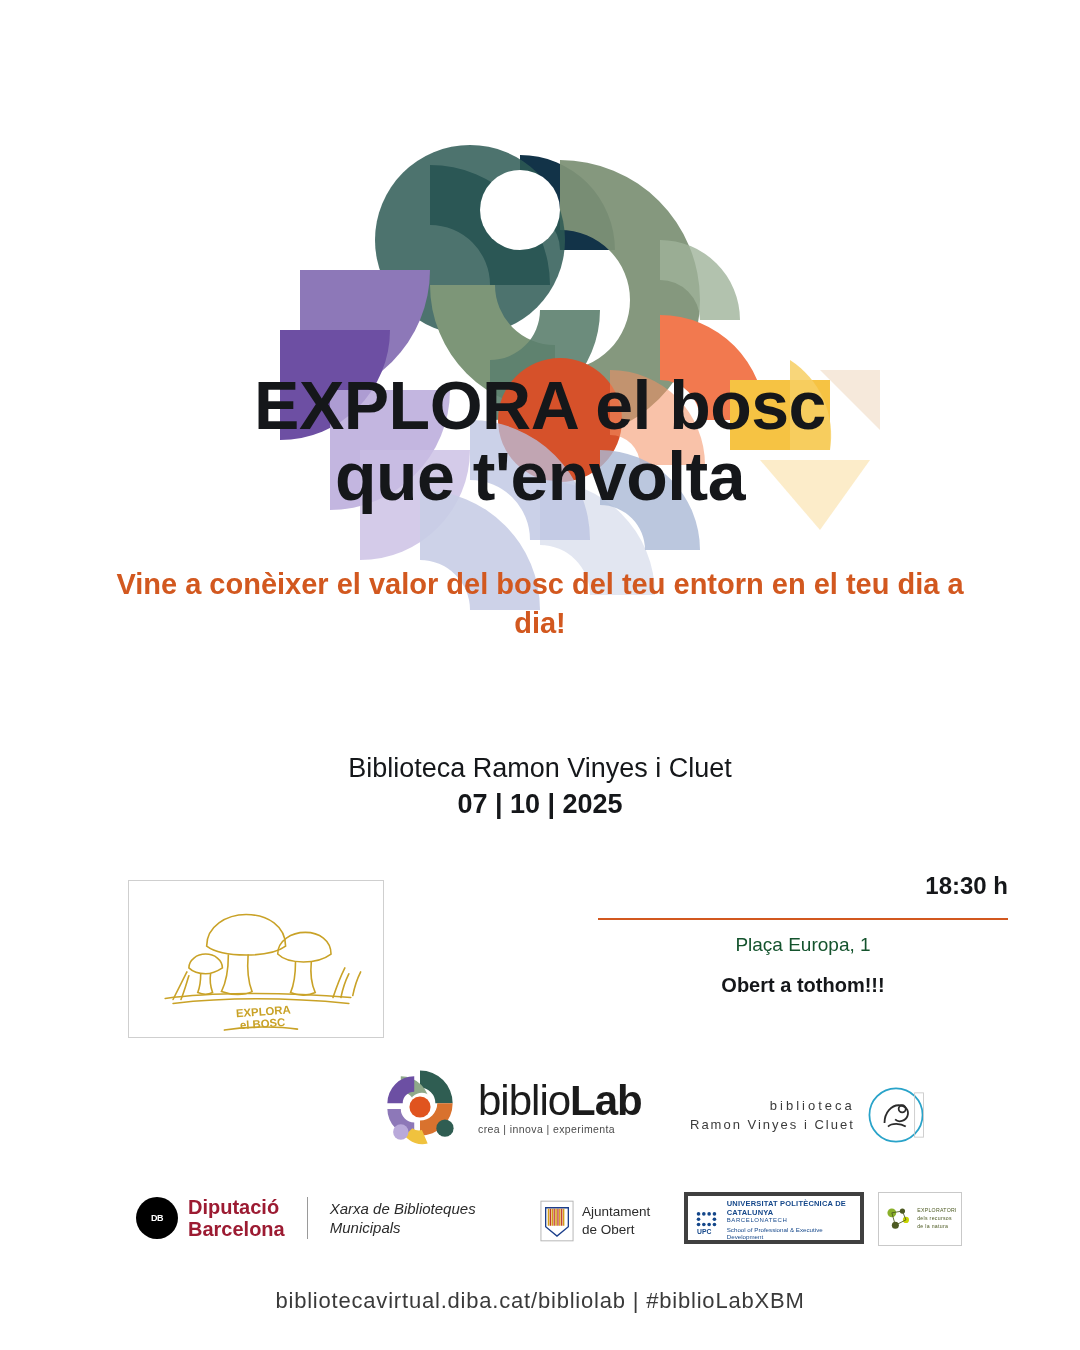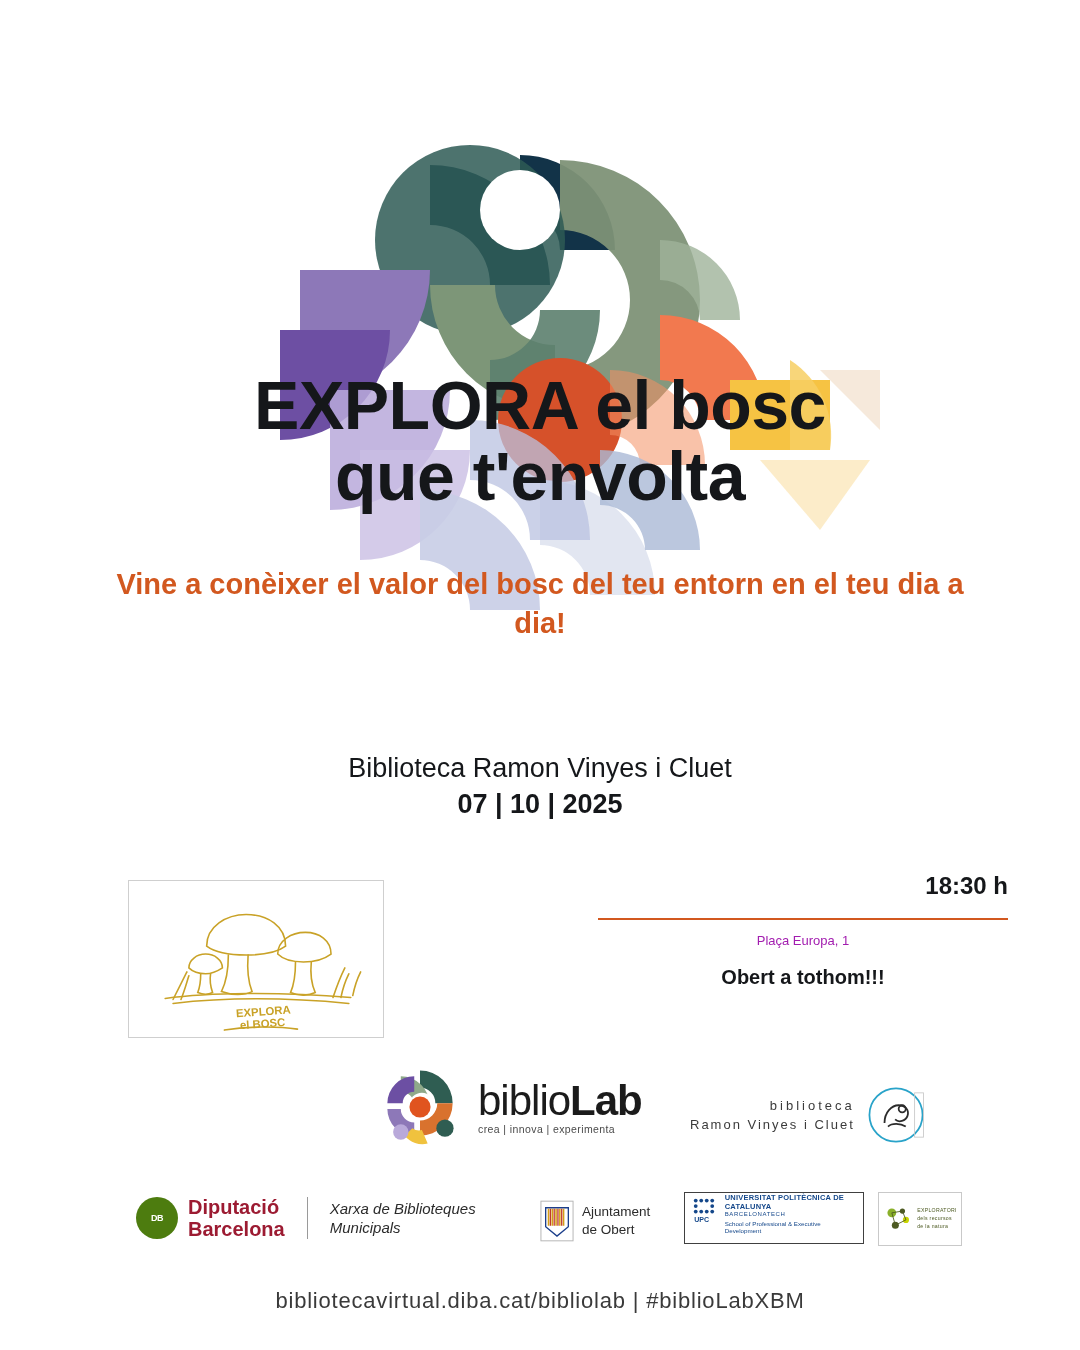--- a/index.html
+++ b/index.html
@@ -92,23 +92,23 @@
     color: #15171a;
     margin-bottom: 18px;
   }
   .info-rule {
     height: 2px;
     background: #d2581f;
     width: 100%;
     margin-bottom: 12px;
   }
   .info-addr {
-    font-size: 13px;
+    font-size: 19px;
     line-height: 1.35;
-    color: #a21caf;
+    color: #14532d;
   }
   .info-open {
     margin-top: 16px;
     font-size: 20px;
     font-weight: bold;
     color: #15171a;
   }
 
   
   .mushroom-card {
@@ -189,21 +189,21 @@
     align-items: center;
   }
   .diba {
     left: 136px;
     top: 0px;
     gap: 10px;
   }
   .diba-seal {
     width: 42px; height: 42px;
     border-radius: 50%;
-    background: #4d7c0f;
+    background: #000000;
     color: #ffffff;
     display: flex;
     align-items: center;
     justify-content: center;
     font-size: 9px;
     font-weight: bold;
     letter-spacing: -0.5px;
   }
   .diba-text .d1 {
     font-size: 20px; font-weight: bold; color: #9c1b32; line-height: 1.12;
@@ -228,23 +228,23 @@
   .ajunt-text {
     font-size: 13.5px;
     color: #2b2b2b;
     line-height: 1.3;
   }
   .upc {
     left: 684px;
     top: -4px;
     width: 180px;
     height: 52px;
-    border: 1px solid #404040;
+    border: 4px solid #404040;
     background: #ffffff;
-    align-items: flex-start;
+    align-items: flex-end;
     gap: 7px;
     padding: 0 6px;
     box-sizing: border-box;
   }
   .upc-mark {
     width: 34px; height: 34px;
     position: relative;
   }
   .upc-text .u1 { font-size: 7.5px; font-weight: bold; color: #14478a; letter-spacing: 0.2px;}
   .upc-text .u2 { font-size: 6px; color: #14478a; letter-spacing: 0.6px;}

